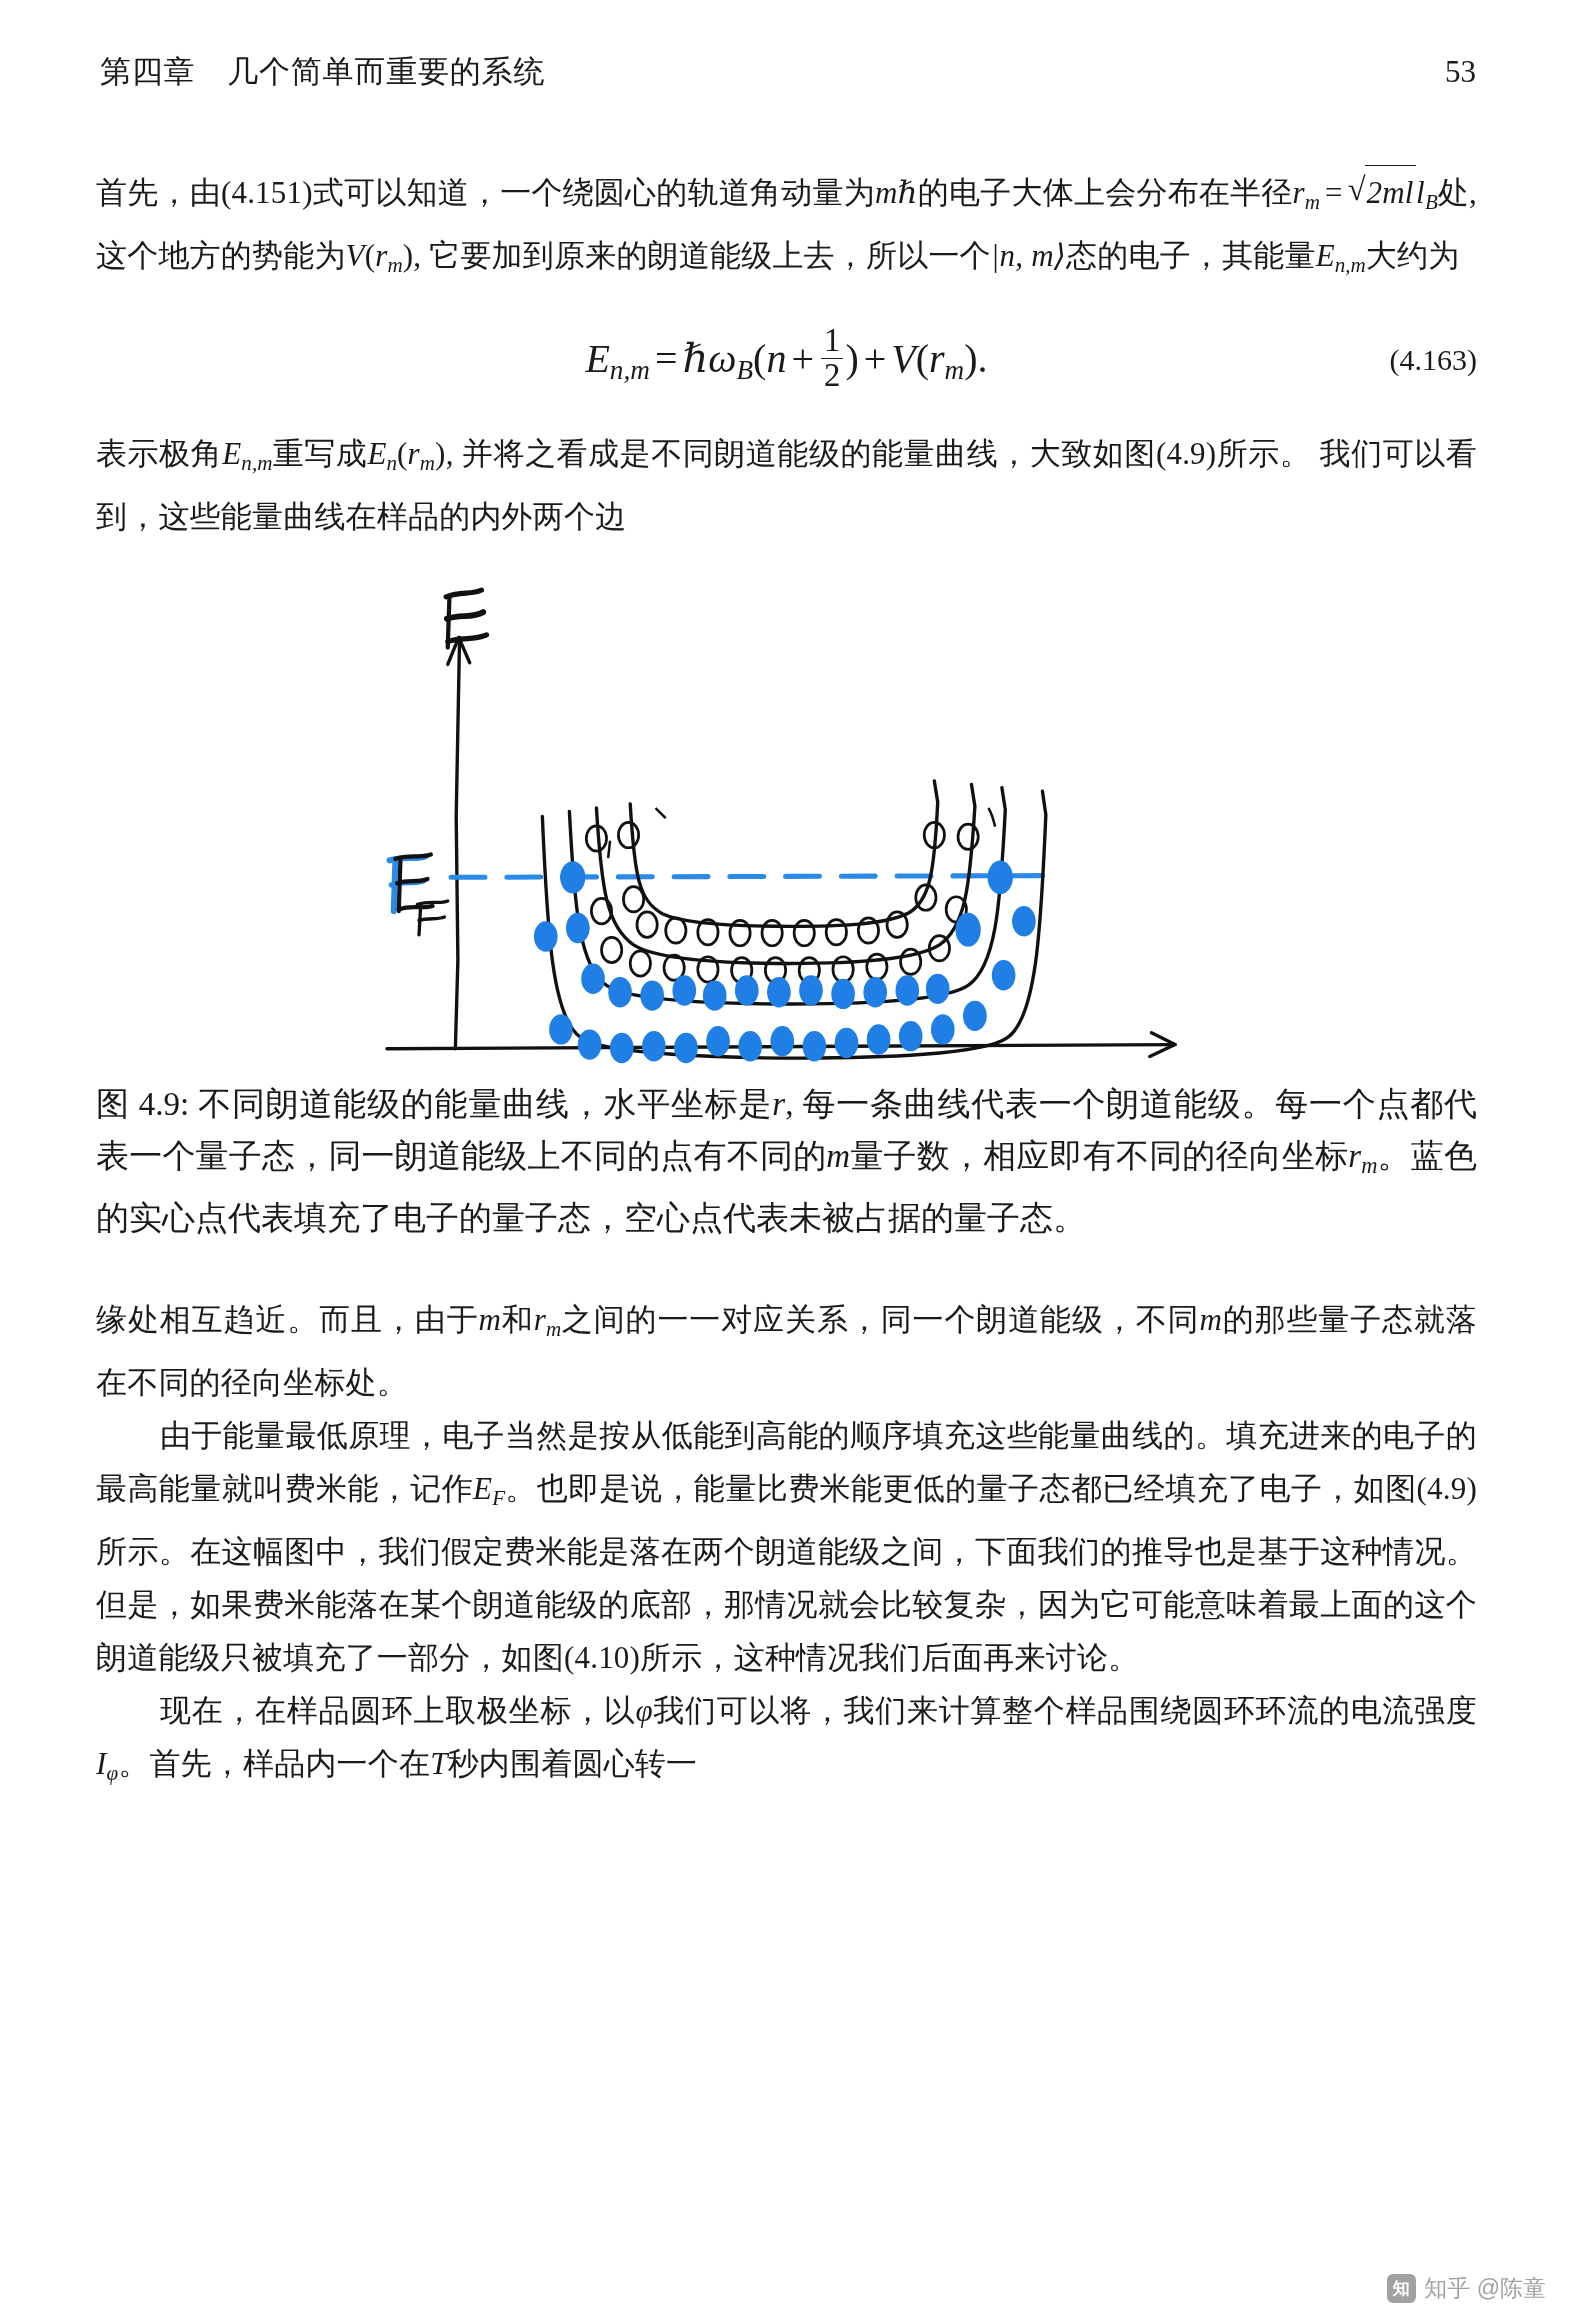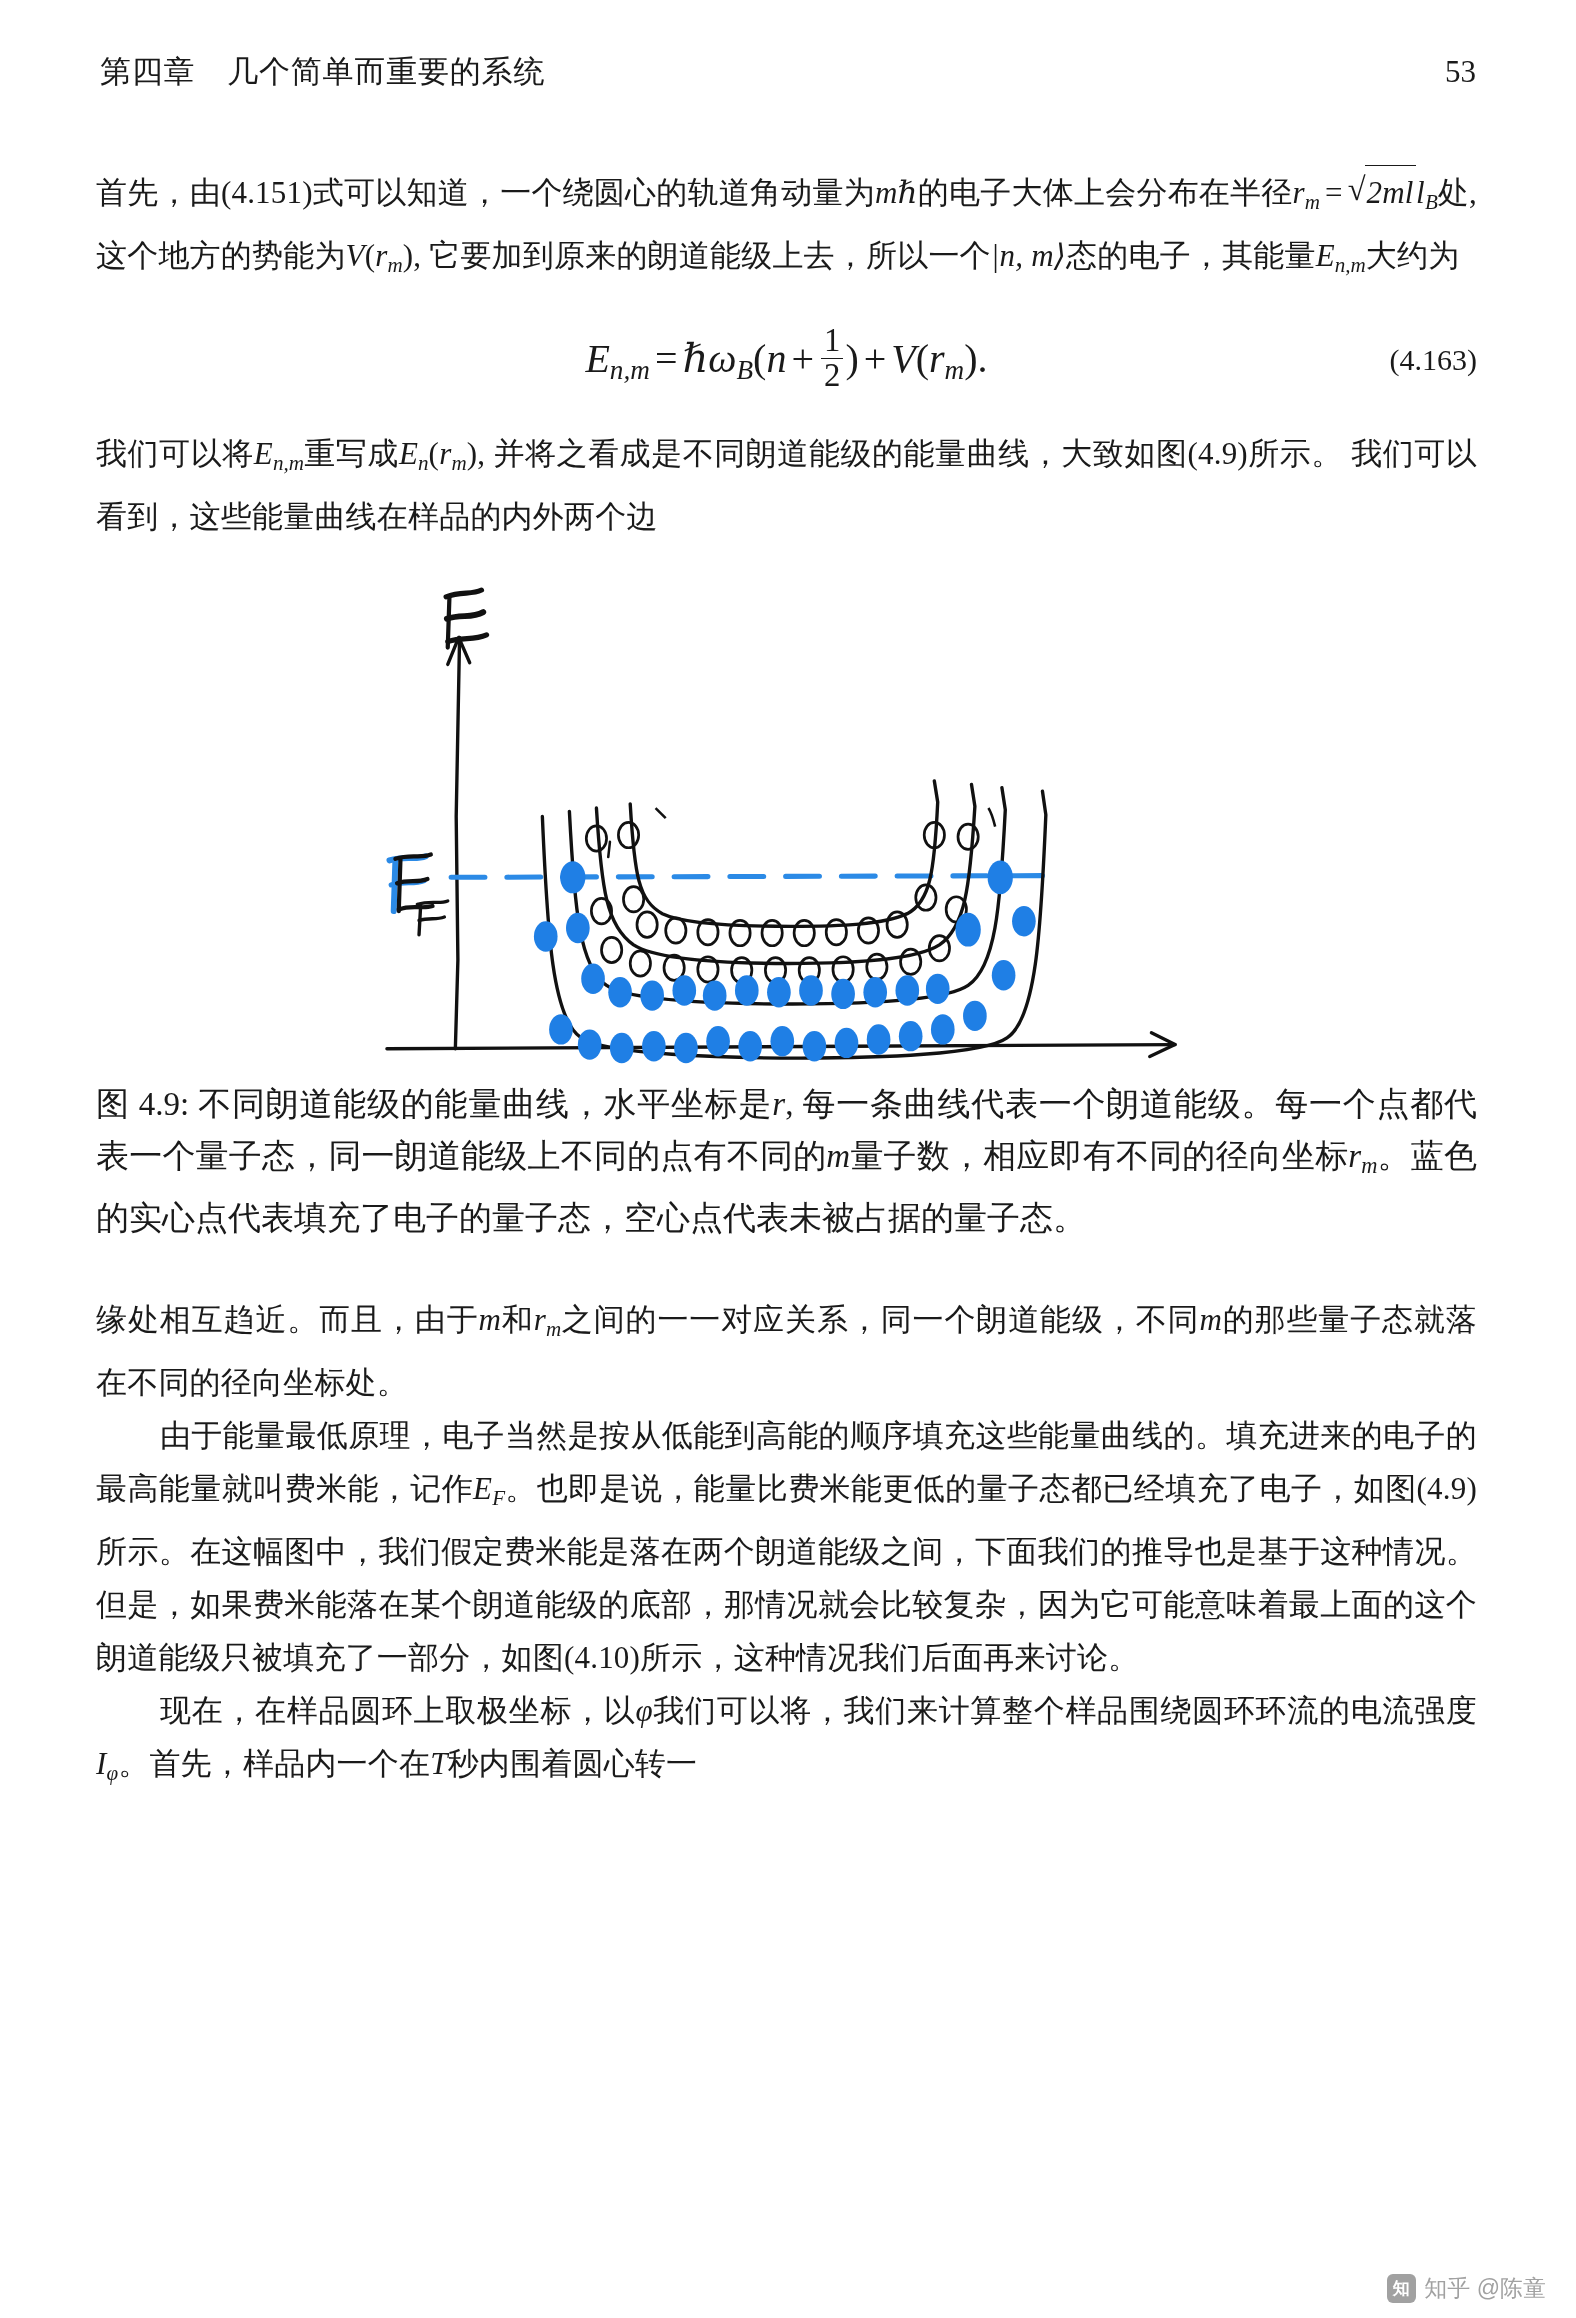--- a/index.html
+++ b/index.html
@@ -171,21 +171,21 @@
 
   <div class="column">
 
     <p class="body"><span>首先，由(4.151)式可以知道，一个绕圆心的轨道角动量为</span><span class="mi">m</span><span class="mi">ℏ</span><span>的电子大体上会分布在半径</span><span class="mi">r</span><sub class="ms">m</sub><span class="op">=</span><span class="sqrt"><span class="rad mi">2ml</span></span><span class="mi">l</span><sub class="ms">B</sub><span>处, 这个地方的势能为</span><span class="mi">V</span><span class="mn">(</span><span class="mi">r</span><sub class="ms">m</sub><span class="mn">)</span><span>, 它要加到原来的朗道能级上去，所以一个</span><span class="mi">|n, m⟩</span><span>态的电子，其能量</span><span class="mi">E</span><sub class="ms">n,m</sub><span>大约为</span></p>
 
     <div class="eq-block">
       <div class="eq-body"><span class="mi">E</span><sub class="ms">n,m</sub><span class="op">=</span><span class="mi">ℏ</span><span class="mi">ω</span><sub class="ms">B</sub><span class="mn">(</span><span class="mi">n</span><span class="op">+</span><span class="frac"><span class="num mn">1</span><span class="den mn">2</span></span><span class="mn">)</span><span class="op">+</span><span class="mi">V</span><span class="mn">(</span><span class="mi">r</span><sub class="ms">m</sub><span class="mn">)</span><span class="mn">.</span></div>
       <div class="eq-tag">(4.163)</div>
     </div>
 
-    <p class="body"><span>我们可以将</span><span class="mi">E</span><sub class="ms">n,m</sub><span>重写成</span><span class="mi">E</span><sub class="ms">n</sub><span class="mn">(</span><span class="mi">r</span><sub class="ms">m</sub><span class="mn">)</span><span>, 并将之看成是不同朗道能级的能量曲线，大致如图(4.9)所示。 我们可以看到，这些能量曲线在样品的内外两个边</span></p>
+    <p class="body"><span>表示极角</span><span class="mi">E</span><sub class="ms">n,m</sub><span>重写成</span><span class="mi">E</span><sub class="ms">n</sub><span class="mn">(</span><span class="mi">r</span><sub class="ms">m</sub><span class="mn">)</span><span>, 并将之看成是不同朗道能级的能量曲线，大致如图(4.9)所示。 我们可以看到，这些能量曲线在样品的内外两个边</span></p>
 
     <div class="figure">
       <svg width="887" height="507" viewBox="0 0 1050 600">
         <defs>
           <g id="ocirc">
               <ellipse rx="12" ry="15" fill="none" stroke="#111111" stroke-width="3.2"></ellipse>
             </g>
         </defs>
 
         <path d="M 138 88 L 134 300 L 136 470 L 133 575" fill="none" stroke="#111111" stroke-width="4" stroke-linecap="round"></path>

